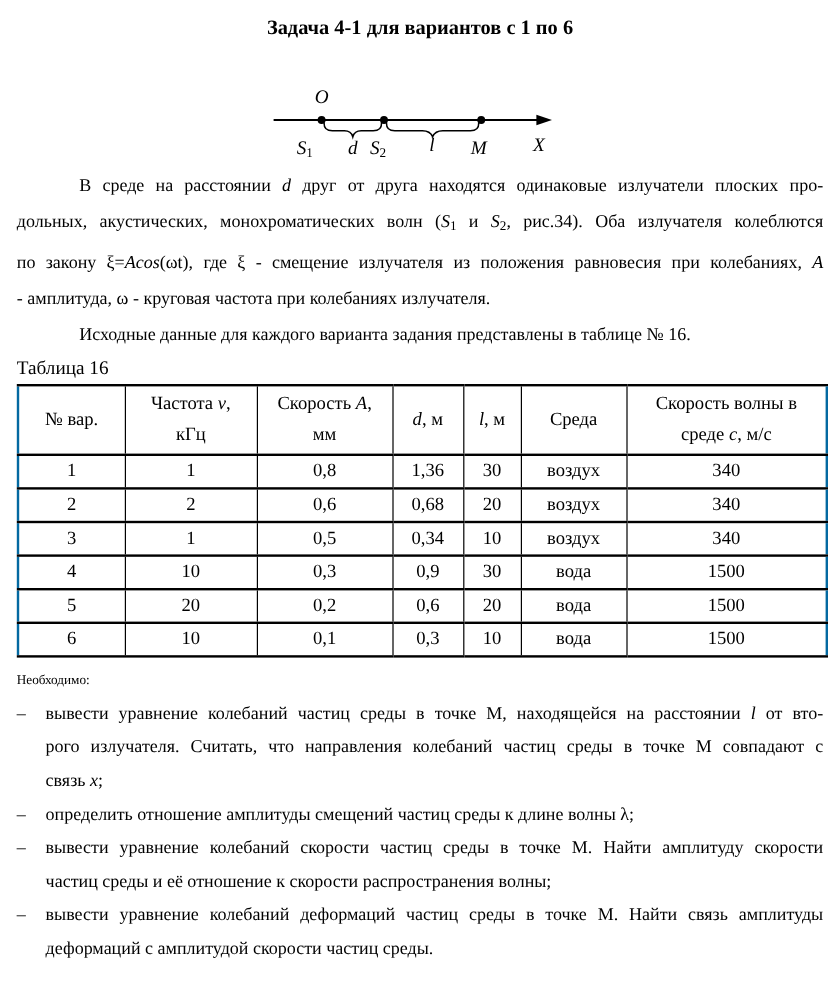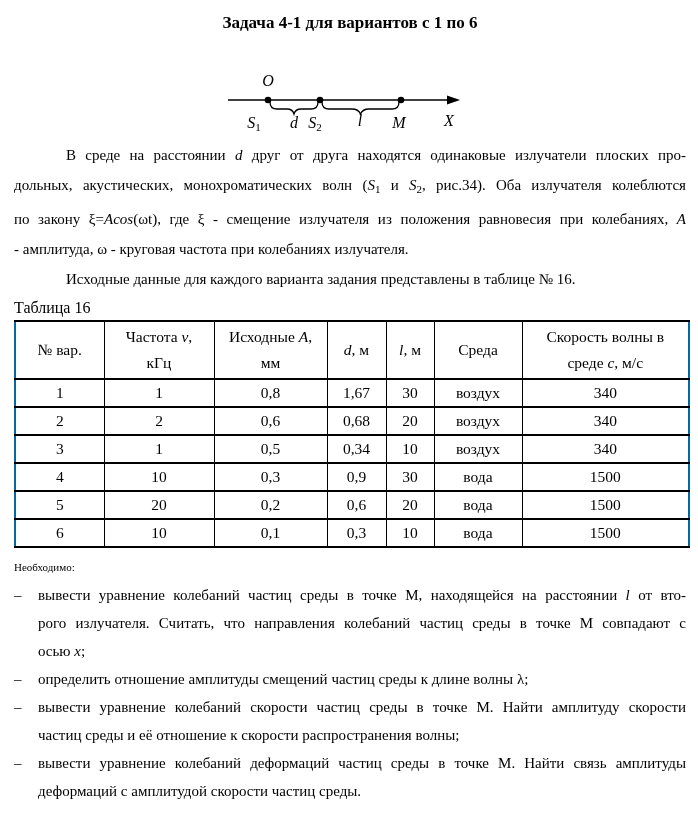--- a/index.html
+++ b/index.html
@@ -94,21 +94,21 @@
     <thead>
       <tr>
         <th>
             <div class="ln"><span>№ вар.</span></div>
           </th>
         <th>
             <div class="ln"><span>Частота </span><span class="i">ν</span><span>,</span></div>
             <div class="ln"><span>кГц</span></div>
           </th>
         <th>
-            <div class="ln"><span>Исходные </span><span class="i">A</span><span>,</span></div>
+            <div class="ln"><span>Скорость </span><span class="i">A</span><span>,</span></div>
             <div class="ln"><span>мм</span></div>
           </th>
         <th>
             <div class="ln"><span class="i">d</span><span>, м</span></div>
           </th>
         <th>
             <div class="ln"><span class="i">l</span><span>, м</span></div>
           </th>
         <th>
             <div class="ln"><span>Среда</span></div>
@@ -117,21 +117,21 @@
             <div class="ln"><span>Скорость волны в</span></div>
             <div class="ln"><span>среде </span><span class="i">c</span><span>, м/с</span></div>
           </th>
       </tr>
     </thead>
     <tbody>
         <tr>
           <td>1</td>
           <td>1</td>
           <td>0,8</td>
-          <td>1,67</td>
+          <td>1,36</td>
           <td>30</td>
           <td>воздух</td>
           <td>340</td>
         </tr>
         <tr>
           <td>2</td>
           <td>2</td>
           <td>0,6</td>
           <td>0,68</td>
           <td>20</td>
@@ -177,21 +177,21 @@
       </tbody>
   </table>
 
   <div class="req-heading">Необходимо:</div>
   <div>
       <div class="req-item">
         <div class="req-marker">–</div>
         <div class="req-text">
           <div class="ln"><span>вывести уравнение колебаний частиц среды в точке М, находящейся на расстоянии </span><span class="i">l</span><span> от вто-</span></div>
           <div class="ln"><span>рого излучателя. Считать, что направления колебаний частиц среды в точке М совпадают с</span></div>
-          <div class="ln last"><span>осью </span><span class="i">x</span><span>;</span></div>
+          <div class="ln last"><span>связь </span><span class="i">x</span><span>;</span></div>
         </div>
       </div>
       <div class="req-item">
         <div class="req-marker">–</div>
         <div class="req-text">
           <div class="ln last"><span>определить отношение амплитуды смещений частиц среды к длине волны λ;</span></div>
         </div>
       </div>
       <div class="req-item">
         <div class="req-marker">–</div>

